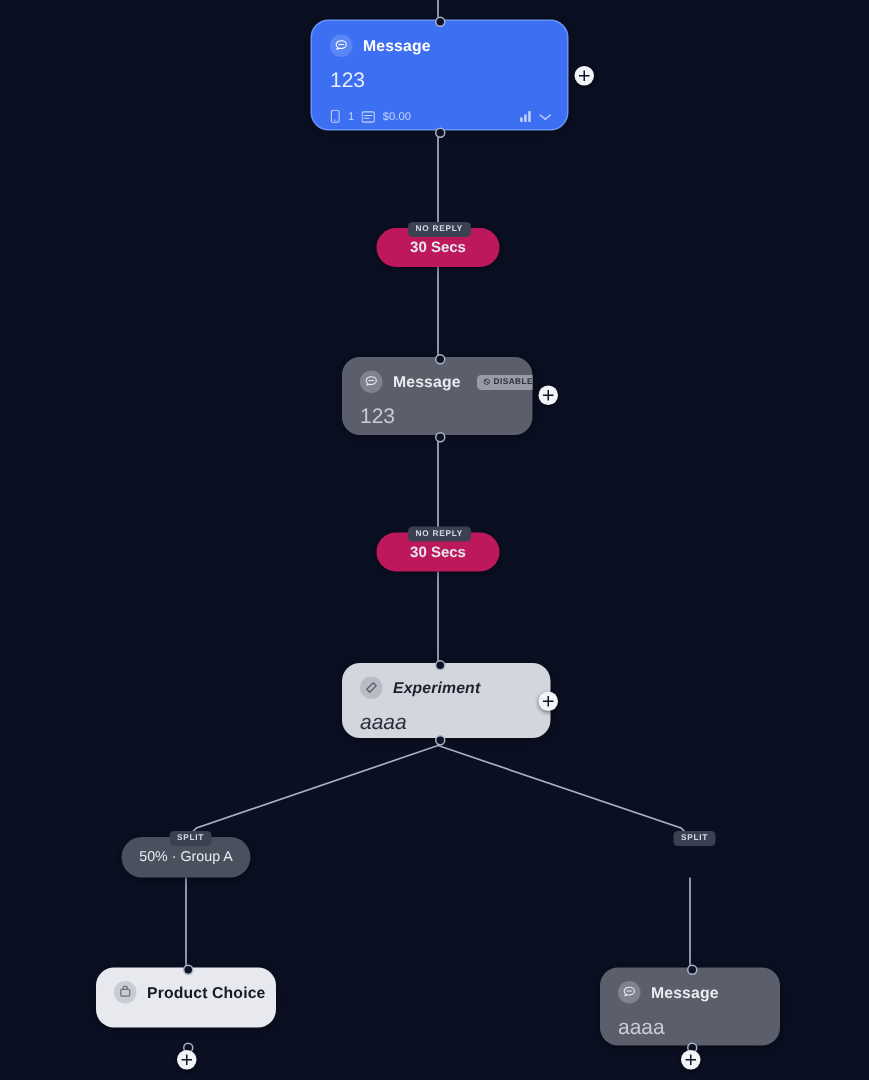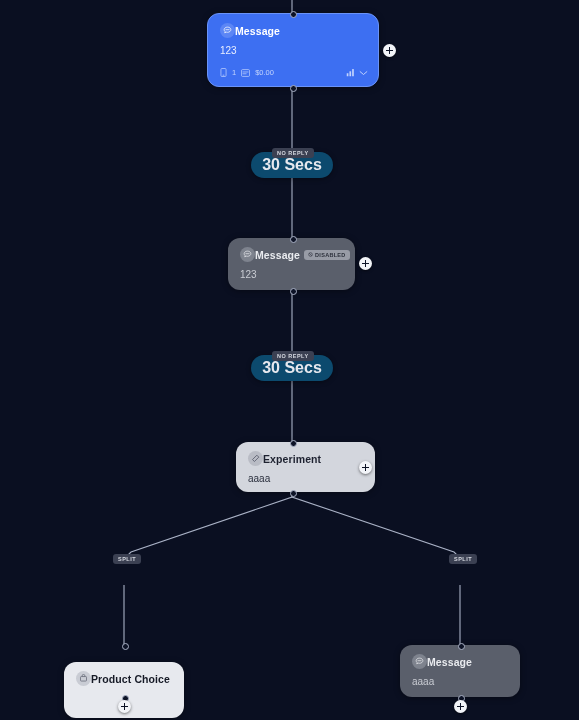--- a/index.html
+++ b/index.html
@@ -33,40 +33,41 @@
   
   .node {
     position: absolute;
     border-radius: 12px;
     box-sizing: border-box;
     overflow: hidden;
   }
   .node-head {
     display: flex;
     align-items: center;
+    gap: 7px;
     padding: 9px 12px 3px 12px;
   }
   .node-icon {
     width: 15px;
     height: 15px;
     border-radius: 50%;
     display: flex;
     align-items: center;
     justify-content: center;
     flex: 0 0 auto;
   }
   .node-title {
     font-size: 10.5px;
     font-weight: bold;
     letter-spacing: .1px;
     white-space: nowrap;
   }
   .node-body {
     padding: 4px 12px 9px 12px;
-    font-size: 10px;
+    font-size: 14px;
   }
   .node-foot {
     display: flex;
     align-items: center;
     gap: 5px;
     padding: 3px 10px 7px 12px;
     font-size: 7.5px;
   }
   .foot-right {
     margin-left: auto;
@@ -136,27 +137,27 @@
     letter-spacing: .5px;
     padding: 2px 5px;
     border-radius: 3px;
     white-space: nowrap;
     z-index: 5;
   }
 
   
   .pill {
     position: absolute;
-    background: #0c4a6e;
+    background: #be185d;
     border-radius: 18px;
     display: flex;
     align-items: center;
     justify-content: center;
     color: #e6e8ee;
-    font-size: 16px;
+    font-size: 10px;
     font-weight: bold;
     box-shadow: 0 1px 5px rgba(0,0,0,.4);
   }
   .pill-split {
     background: #4b505e;
     font-size: 9.5px;
     font-weight: normal;
     color: #e9ebf0;
   }
 
@@ -300,40 +301,43 @@
   </div>
   <div class="port" style="left:289.5px; top:235.5px;"></div>
   <div class="port" style="left:289.5px; top:287.5px;"></div>
   <div class="plus-btn" style="left:359px; top:257px;"></div>
 
   <div class="pill-label" style="left:272px; top:351px;">NO REPLY</div>
   <div class="pill" style="left:251px; top:355px; width:82px; height:26px;">
     <span>30 Secs</span>
   </div>
 
-  <div class="node node-light" style="left:236px; top:442px; width:139px; height:50px;">
+  <div class="node node-light" style="left:228px; top:442px; width:139px; height:50px;font-style:italic;">
     <div class="node-head">
       <span class="node-icon">
         <svg class="icon-svg" width="9" height="9" viewBox="0 0 12 12">
           <path d="M7.8 1.6 L10.4 4.2 L4.6 10 L2 7.4 Z" fill="none" stroke="#5d6170" stroke-width="1.2" stroke-linejoin="round"></path>
         </svg>
       </span>
       <span class="node-title">Experiment</span>
     </div>
     <div class="node-body">aaaa</div>
   </div>
   <div class="port" style="left:289.5px; top:439.5px;"></div>
   <div class="port" style="left:289.5px; top:489.5px;"></div>
   <div class="plus-btn" style="left:359px; top:461px;"></div>
 
   <div class="pill-label" style="left:113px; top:554px;">SPLIT</div>
+  <div class="pill pill-split" style="left:81px; top:558px; width:86px; height:27px;">
+    <span>50% · Group A</span>
+  </div>
 
   <div class="pill-label" style="left:449px; top:554px;">SPLIT</div>
 
-  <div class="node node-white" style="left:64px; top:645px; width:120px; height:56px;margin-top:17px;">
+  <div class="node node-white" style="left:64px; top:645px; width:120px; height:40px;">
     <div class="node-head">
       <span class="node-icon">
         <svg class="icon-svg" width="9" height="9" viewBox="0 0 12 12">
           <rect x="2" y="3.4" width="8" height="6" rx="1" fill="none" stroke="#6b6f7c" stroke-width="1.1"></rect>
           <path d="M4.2 3.4 V2.4 a1.8 1.8 0 0 1 3.6 0 V3.4" fill="none" stroke="#6b6f7c" stroke-width="1.1"></path>
         </svg>
       </span>
       <span class="node-title">Product Choice</span>
     </div>
   </div>

